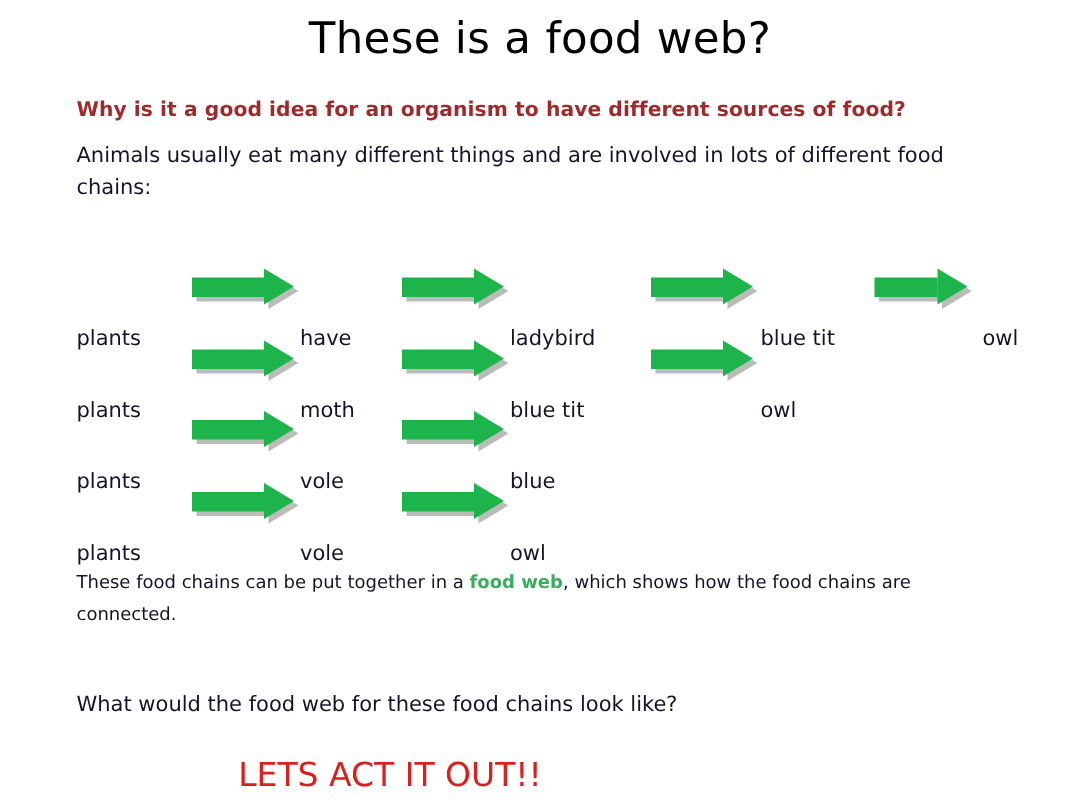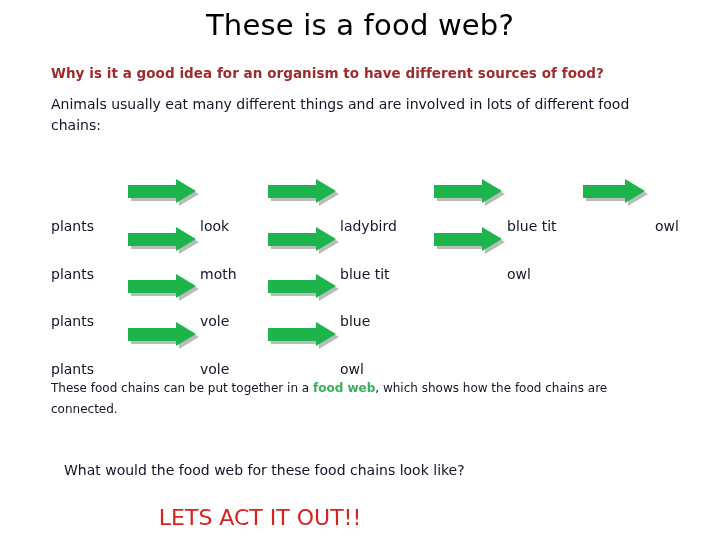--- a/index.html
+++ b/index.html
@@ -128,21 +128,20 @@
     font-weight: 700;
   }
   #closing-question {
     position: absolute;
     left: 51px;
     top: 462px;
     font-size: 14px;
     font-weight: 400;
     color: #141428;
     white-space: nowrap;
-    margin-left: 13px;
   }
   #call-to-action {
     position: absolute;
     left: 0;
     top: 505px;
     width: 612px;
     text-align: center;
     padding-right: 92px;
     box-sizing: border-box;
     font-size: 22px;
@@ -156,21 +155,21 @@
 
 <div id="slide-title">These is a food web?</div>
 
 <div id="intro-question">Why is it a good idea for an organism to have different sources of food?</div>
 
 <div id="intro-statement">Animals usually eat many different things and are involved in lots of different food chains:</div>
 
 <div id="food-chains">
     <div class="chain-row">
       <div class="chain-label" style="left: 51px;">plants</div>
-      <div class="chain-label" style="left: 200px;">look</div>
+      <div class="chain-label" style="left: 200px;">have</div>
       <div class="chain-label" style="left: 340px;">ladybird</div>
       <div class="chain-label" style="left: 507px;">blue tit</div>
       <div class="chain-label" style="left: 655px;">owl</div>
       <div class="chain-arrow" style="left: 128px; width: 68px;">
         <div class="arrow-shadow">
           <div class="shaft" style="width: 48px; background: rgb(185, 188, 185);"></div>
           <div class="head" style="left: 48px; border-left-color: rgb(185, 188, 185);"></div>
         </div>
         <div class="arrow-body">
           <div class="shaft" style="width: 48px; background: rgb(29, 181, 75);"></div>

